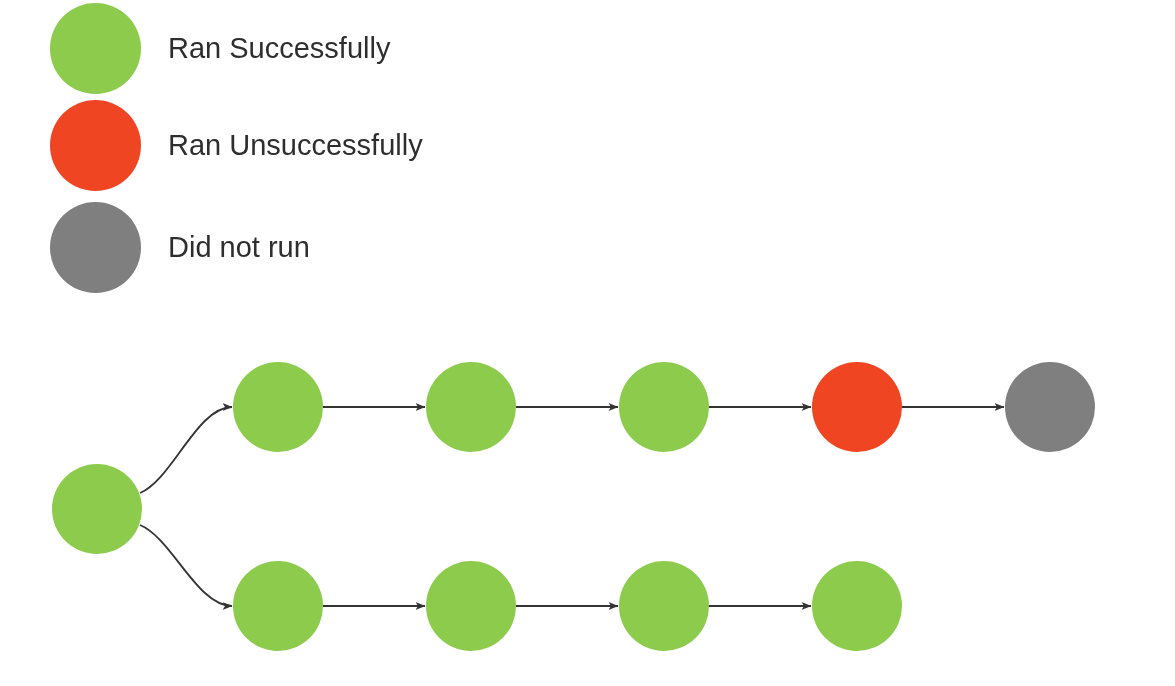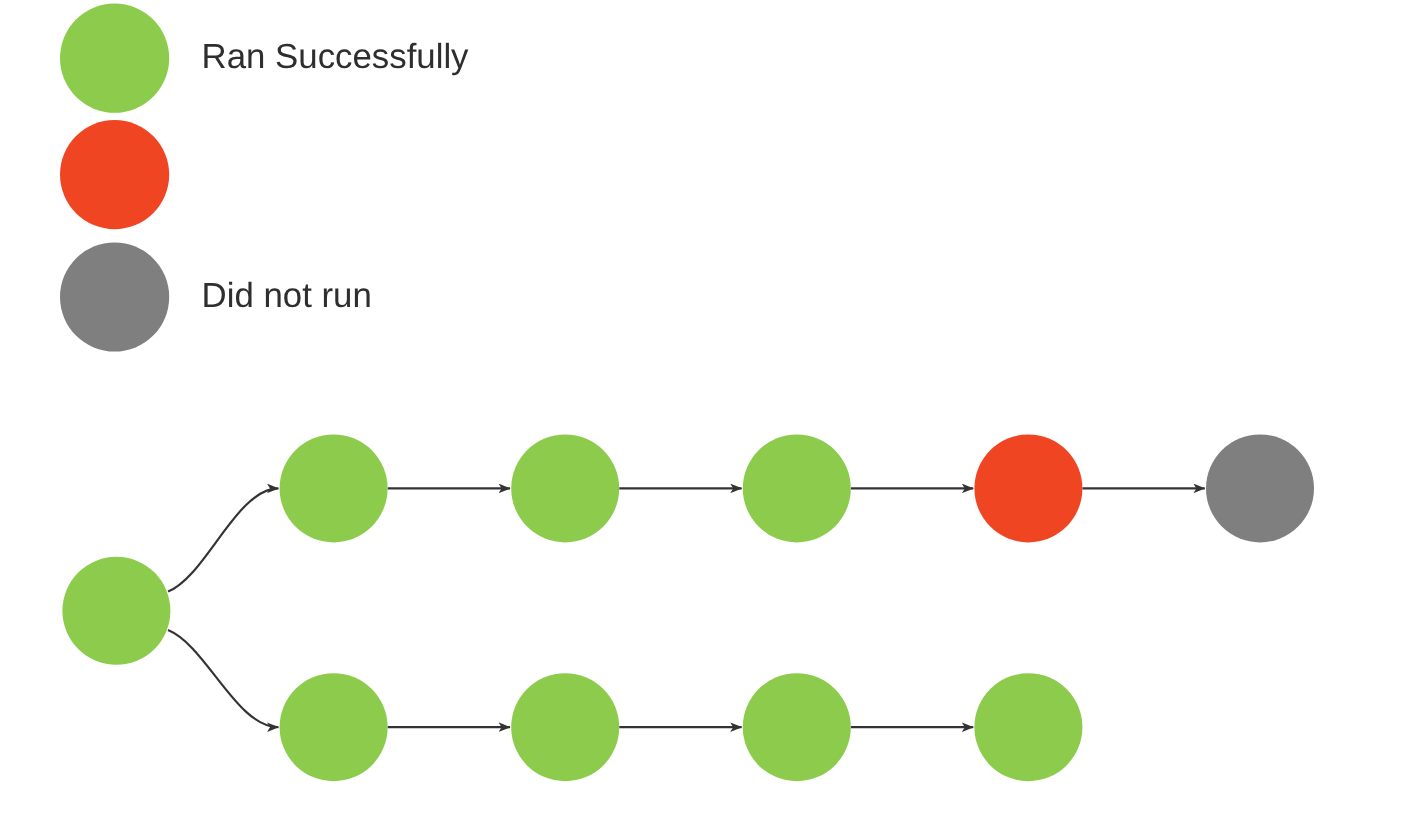--- a/index.html
+++ b/index.html
@@ -84,20 +84,21 @@
       <circle cx="857" cy="606" r="45" fill="#8CCB4C"></circle>
     </svg>
 
   <div class="legend">
     <div class="legend-row row-0">
       <span class="swatch" style="background: rgb(140, 203, 76);"></span>
       <span class="legend-label">Ran Successfully</span>
     </div>
     <div class="legend-row row-1">
       <span class="swatch" style="background: rgb(239, 69, 35);"></span>
+      <span class="legend-label">Ran Unsuccessfully</span>
     </div>
     <div class="legend-row row-2">
       <span class="swatch" style="background: rgb(127, 127, 127);"></span>
       <span class="legend-label">Did not run</span>
     </div>
   </div>
 
 </div>
 
 </body></html>

